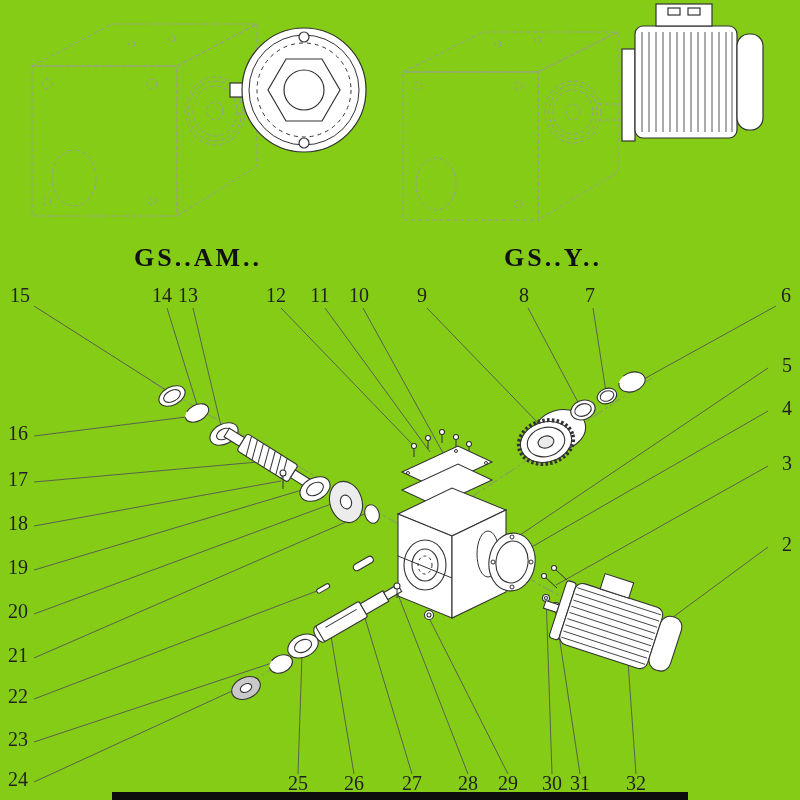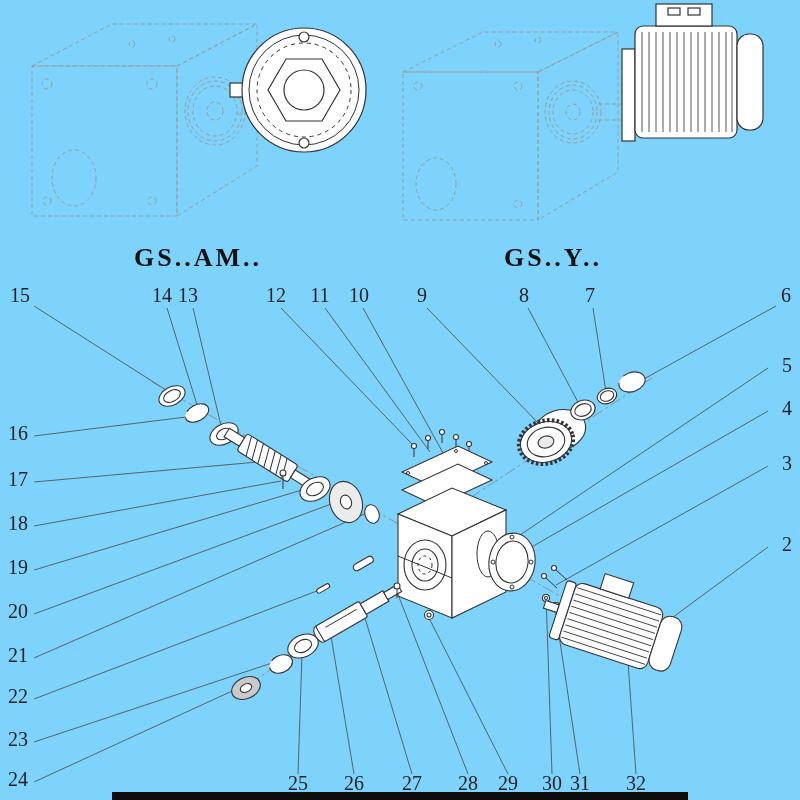--- a/index.html
+++ b/index.html
@@ -1,16 +1,16 @@
 <!DOCTYPE html>
 <html><head>
 <meta charset="utf-8">
 <style>
   html,body { margin:0; padding:0; background:#ffffff; }
-  .stage { position:relative; width:800px; height:800px; background:#7dd3fc; overflow:hidden; }
+  .stage { position:relative; width:800px; height:800px; background:#84cc16; overflow:hidden; }
   svg { display:block; }
   text { font-family:"Liberation Serif", serif; }
   .variant-label { font-size:26px; font-weight:700; letter-spacing:3px; fill:#111; }
   .callout { font-size:20px; fill:#222; }
   .sketch { stroke:#9c9c9c; fill:none; stroke-width:1; stroke-dasharray:4 3; }
   .solid { stroke:#333; stroke-width:1.2; fill:#fff; }
   .solid-line { stroke:#333; stroke-width:1; fill:none; }
   .part { stroke:#333; stroke-width:1.1; fill:#fff; }
   .part-line { stroke:#333; stroke-width:1; fill:none; }
   .leader { stroke:#555; stroke-width:0.9; }

